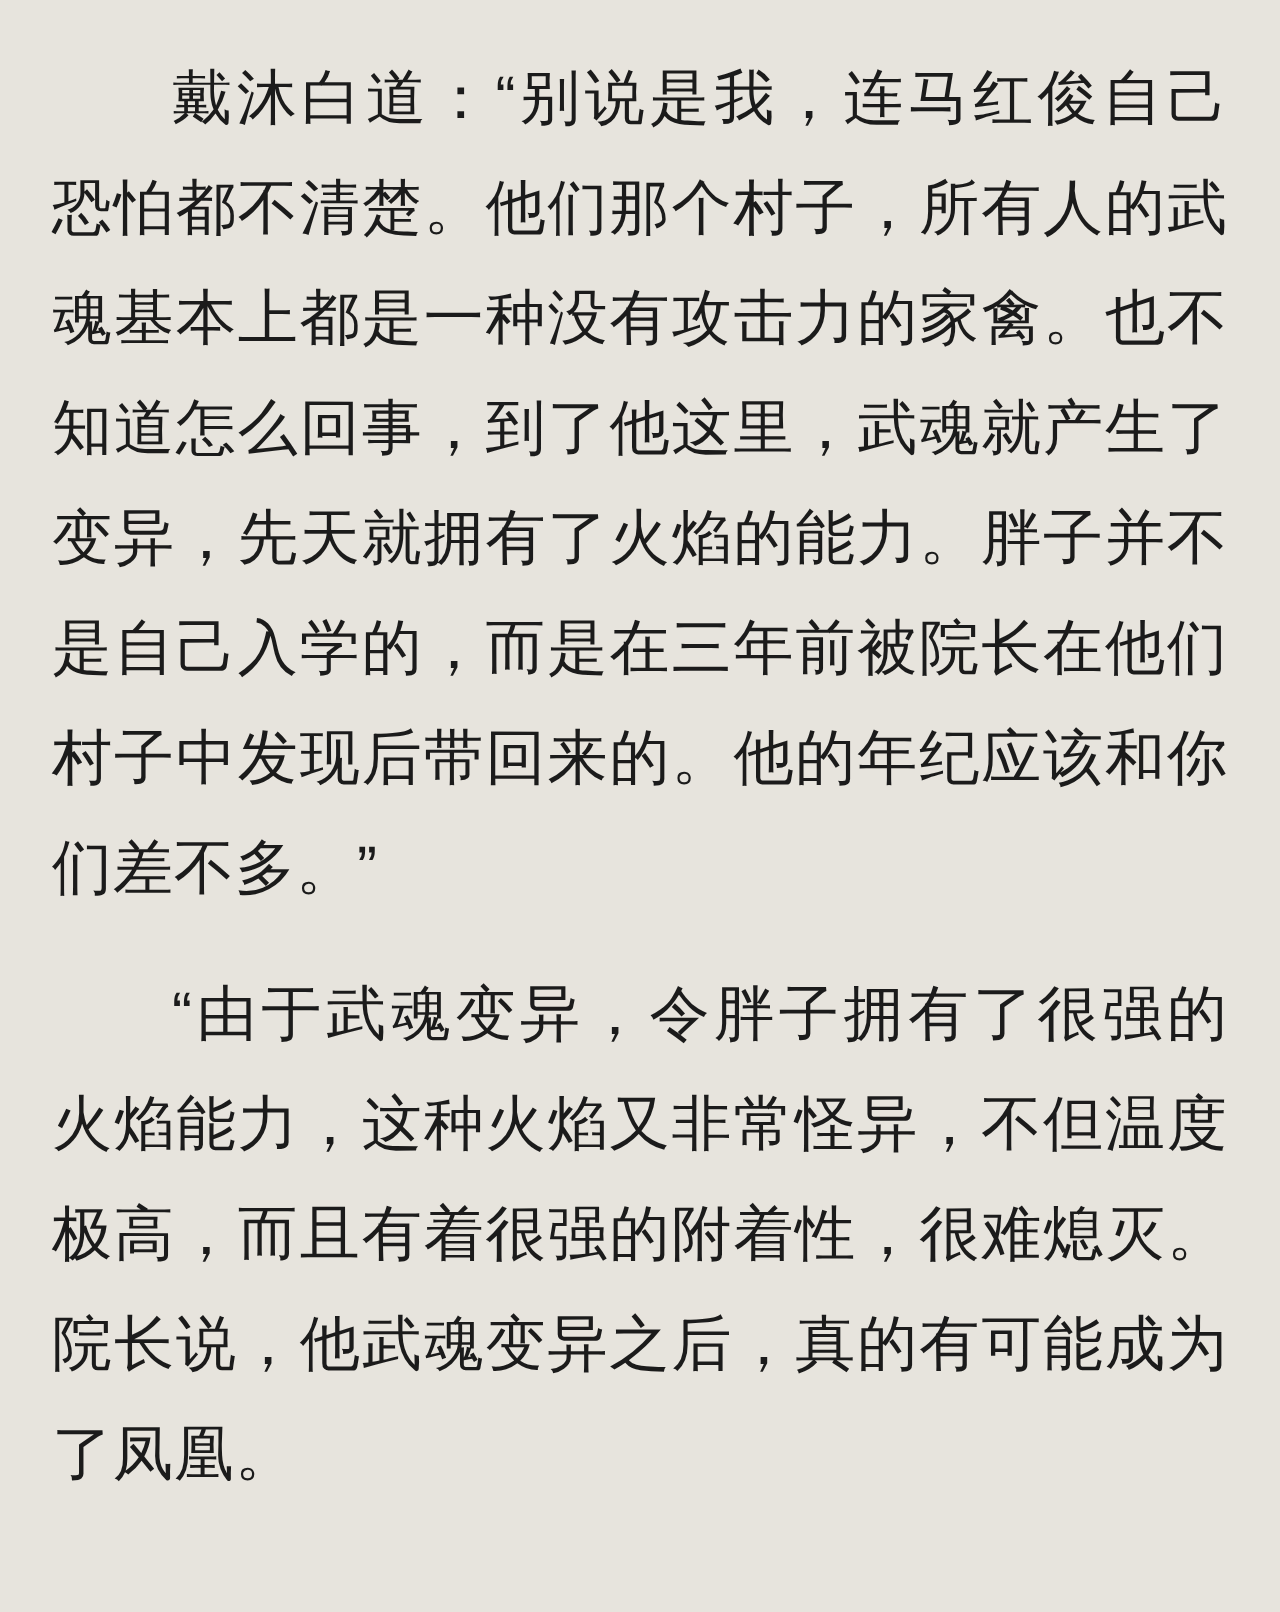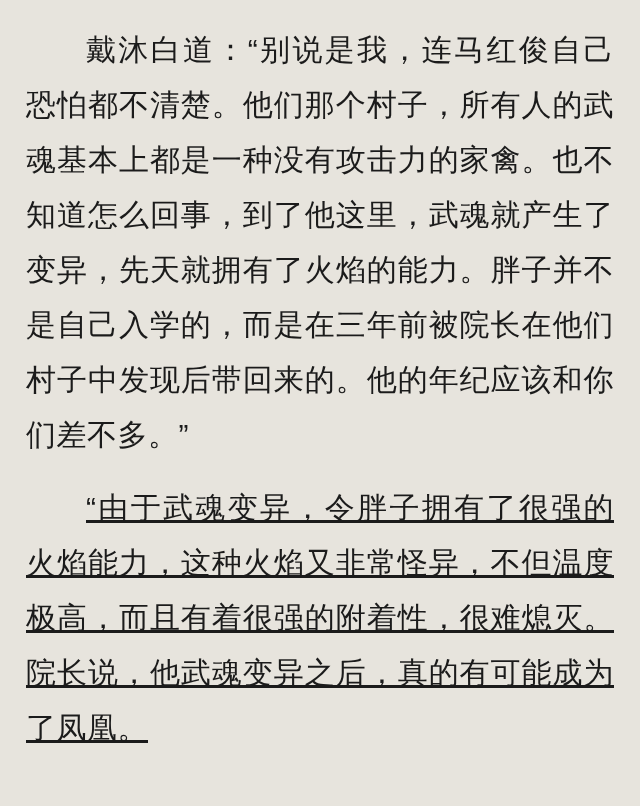--- a/index.html
+++ b/index.html
@@ -30,21 +30,20 @@
     text-align: justify;
     text-justify: inter-character;
   }
   .paragraph {
     margin: 0;
     text-indent: 2em;
     white-space: normal;
   }
   .paragraph + .paragraph {
     margin-top: 18px;
-    text-decoration: underline;
   }
 </style>
 </head>
 <body>
 
 <div class="page">
   <div class="text-body">
     <p class="paragraph">戴沐白道：“别说是我，连马红俊自己恐怕都不清楚。他们那个村子，所有人的武魂基本上都是一种没有攻击力的家禽。也不知道怎么回事，到了他这里，武魂就产生了变异，先天就拥有了火焰的能力。胖子并不是自己入学的，而是在三年前被院长在他们村子中发现后带回来的。他的年纪应该和你们差不多。”</p>
     <p class="paragraph">“由于武魂变异，令胖子拥有了很强的火焰能力，这种火焰又非常怪异，不但温度极高，而且有着很强的附着性，很难熄灭。院长说，他武魂变异之后，真的有可能成为了凤凰。</p>
   </div>

